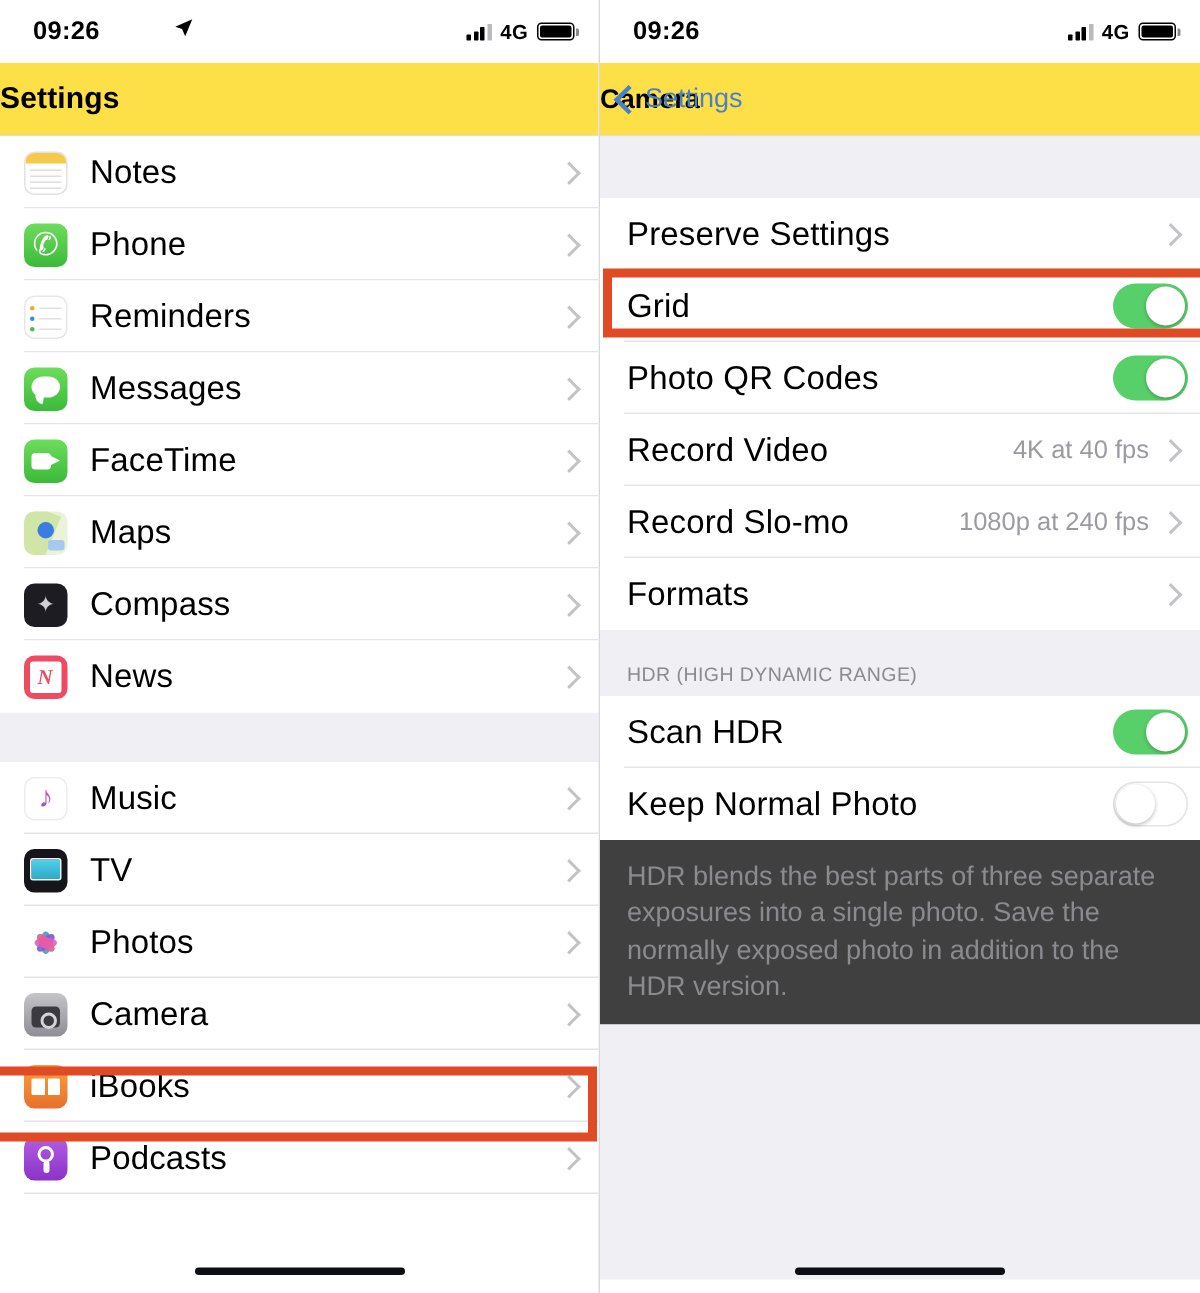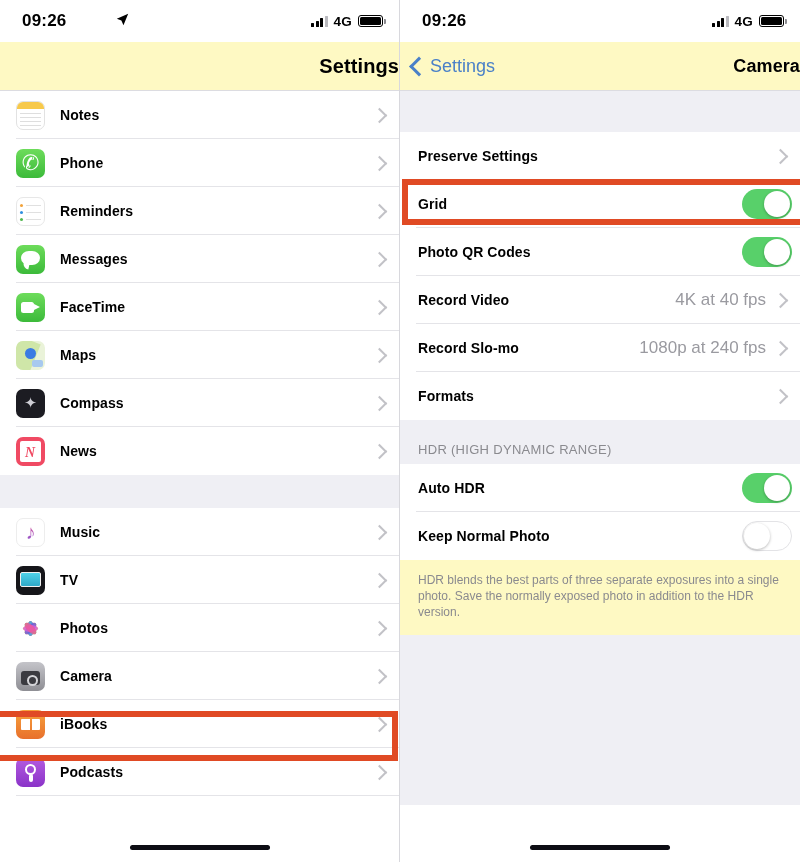--- a/index.html
+++ b/index.html
@@ -31,22 +31,22 @@
   .bars i:nth-child(2){height:6px;}
   .bars i:nth-child(3){height:8.5px;}
   .bars i:nth-child(4){height:11px;background:#b9b9be;}
   .sb-net{font-size:13.5px;font-weight:bold;color:#000;letter-spacing:.2px;}
   .batt{position:relative;width:25px;height:12px;border:1.3px solid #000;border-radius:3px;box-sizing:border-box;}
   .batt::after{content:"";position:absolute;right:-3.5px;top:3px;width:2px;height:5px;background:#8b8b90;border-radius:0 1px 1px 0;}
   .batt i{position:absolute;left:1px;top:1px;bottom:1px;width:21px;background:#000;border-radius:1.5px;display:block;}
 
   
   .navbar{
-    height:48px;display:flex;align-items:center;justify-content:flex-end;
-    position:relative;background:#fef9c3;
+    height:48px;display:flex;align-items:center;justify-content:flex-start;
+    position:relative;background:#fde047;
   }
   .nav-title{font-size:20px;font-weight:bold;color:#000;letter-spacing:.1px;}
   .nav-title.small{font-size:18px;}
   .nav-back{
     position:absolute;left:12px;top:50%;transform:translateY(-50%);
     display:flex;align-items:center;gap:3px;color:#4a80c8;
   }
   .nav-back .chev{
     width:11px;height:11px;border-left:3px solid #4a80c8;border-bottom:3px solid #4a80c8;
     transform:rotate(45deg);display:block;margin-right:1px;
@@ -62,37 +62,37 @@
     position:relative;display:flex;align-items:center;
     height:48px;padding-left:16px;box-sizing:border-box;background:#fff;
   }
   .row .sep{
     position:absolute;left:16px;right:0;bottom:0;height:1px;background:#e4e4e8;
   }
   .row-icon{
     width:29px;height:29px;border-radius:7px;flex:0 0 29px;
     position:relative;overflow:hidden;margin-right:15px;
   }
-  .row-label{font-size:14px;color:#000;letter-spacing:.1px;font-weight:bold;}
+  .row-label{font-size:22px;color:#000;letter-spacing:.1px;}
   .row-right{margin-left:auto;display:flex;align-items:center;padding-right:14px;gap:9px;}
   .row-value{font-size:17px;color:#9a9aa0;}
   .chevron{
     width:9px;height:9px;border-top:2px solid #c2c2c7;border-right:2px solid #c2c2c7;
     transform:rotate(45deg);display:block;
   }
   .row.plain{padding-left:18px;}
 
   
   .sec-head{
     background:#efeff4;padding:22px 18px 7px 18px;
     font-size:13px;color:#8a8a8f;letter-spacing:.3px;
   }
   .sec-foot{
-    background:#fef9c3;padding:12px 20px 14px 18px;
-    font-size:12px;color:#8a8a8f;line-height:1.35;
+    background:#404040;padding:12px 20px 14px 18px;
+    font-size:18px;color:#8a8a8f;line-height:1.35;
   }
 
   
   .toggle{
     width:50px;height:30px;border-radius:15px;position:relative;flex:0 0 50px;
     box-sizing:border-box;
   }
   .toggle.on{background:#58d06a;}
   .toggle.off{background:#fff;border:1.5px solid #e3e3e6;}
   .toggle .knob{
@@ -438,21 +438,21 @@
             <span class="chevron"></span>
           </span>
 
       </div>
     </div>
 
     <div class="sec-head">HDR (HIGH DYNAMIC RANGE)</div>
 
     <div class="group">
       <div class="row plain">
-        <span class="row-label">Auto HDR</span>
+        <span class="row-label">Scan HDR</span>
         <span class="row-right toggle-right">
           <span class="toggle on">
               <span class="knob"></span>
             </span>
         </span>
         <span class="sep"></span>
       </div>
       <div class="row plain noline">
         <span class="row-label">Keep Normal Photo</span>
         <span class="row-right toggle-right">

